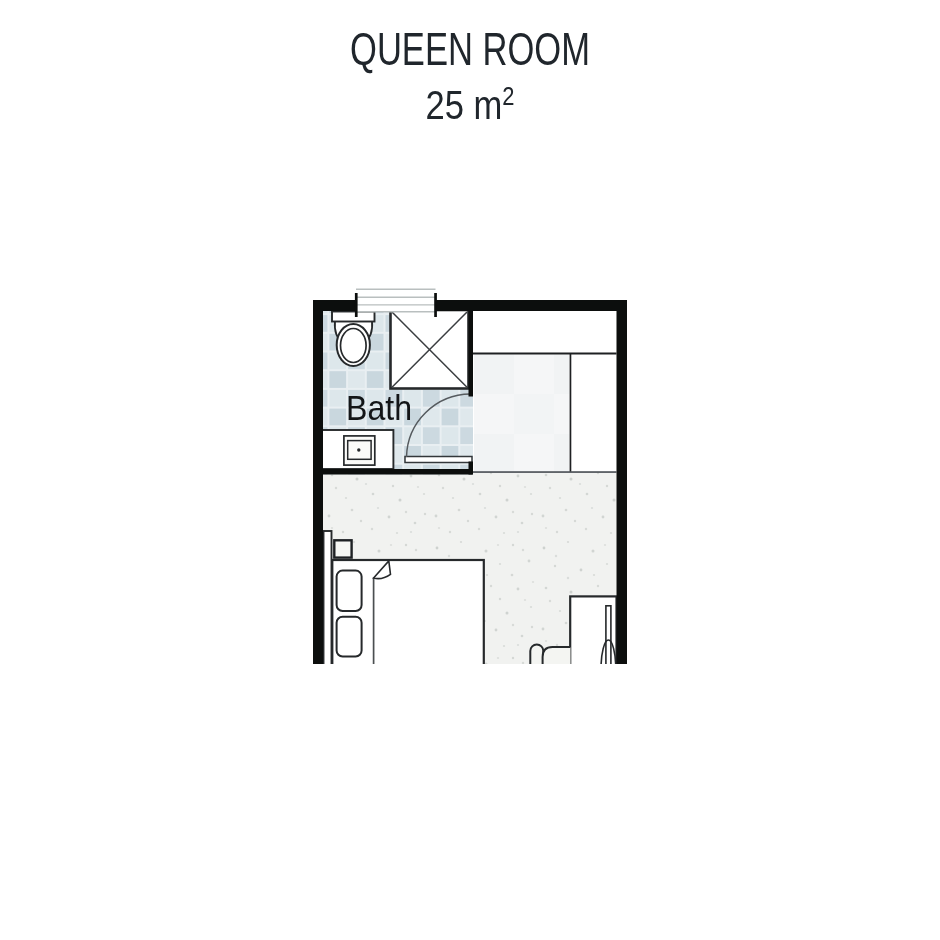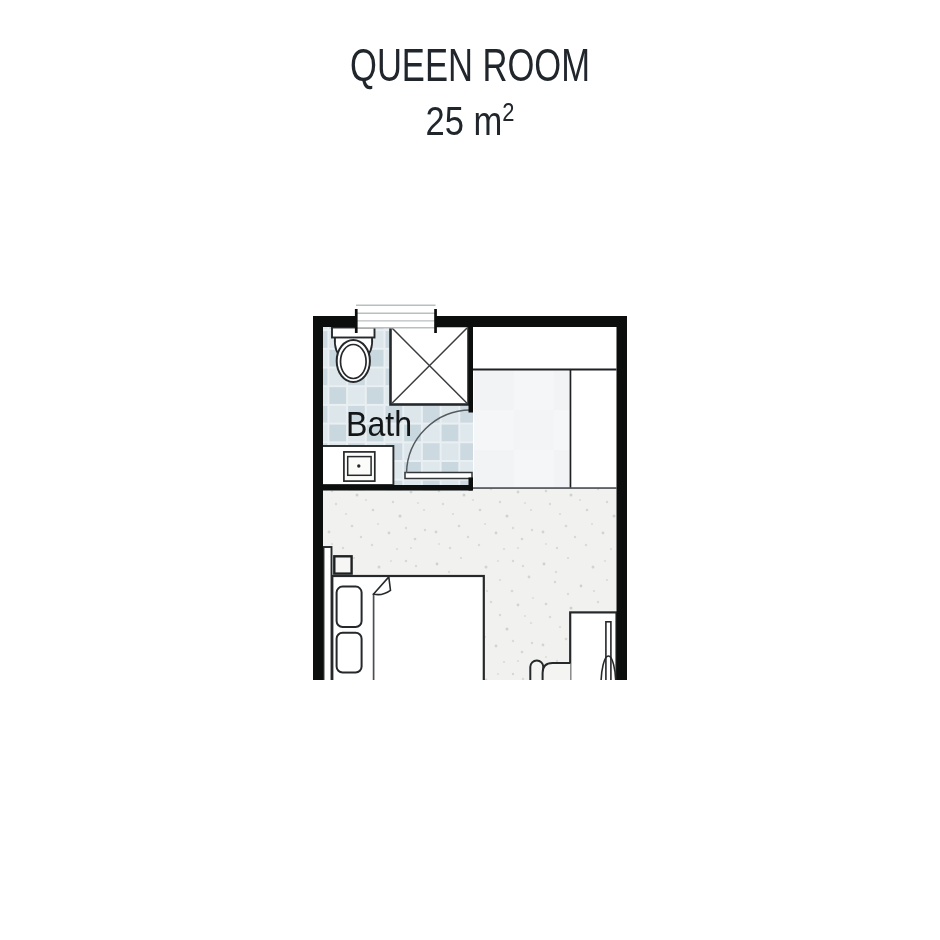--- a/index.html
+++ b/index.html
@@ -1,16 +1,16 @@
 <!DOCTYPE html>
 <html><head>
 <meta charset="utf-8">
 <style>
   html,body{margin:0;padding:0;background:#ffffff;}
-  .wrap{width:940px;height:664px;position:relative;font-family:"Liberation Sans",sans-serif;margin-top:16px;}
+  .wrap{width:940px;height:664px;position:relative;font-family:"Liberation Sans",sans-serif;}
   svg{display:block;}
 </style>
 </head>
 <body>
 <div class="wrap">
 <svg width="940" height="940" viewBox="0 0 940 940">
 <defs>
   <pattern id="tiles" x="309.7" y="314.1" width="37.4" height="37.4" patternUnits="userSpaceOnUse">
     <rect x="0" y="0" width="37.4" height="37.4" fill="#e9eff2"></rect>
     <rect x="1" y="1" width="16.7" height="16.7" fill="#ccd9e0"></rect>

